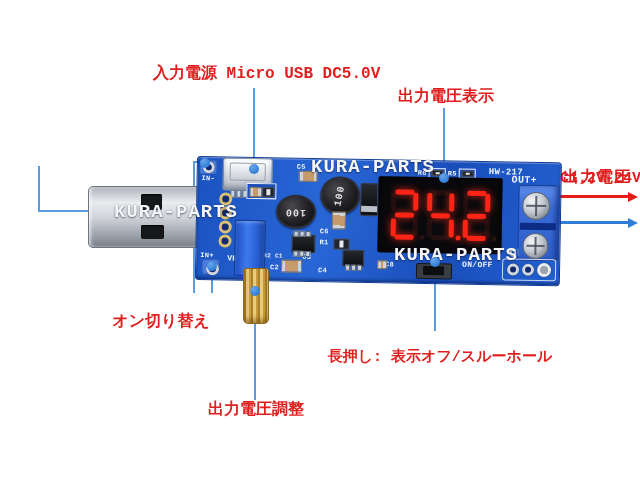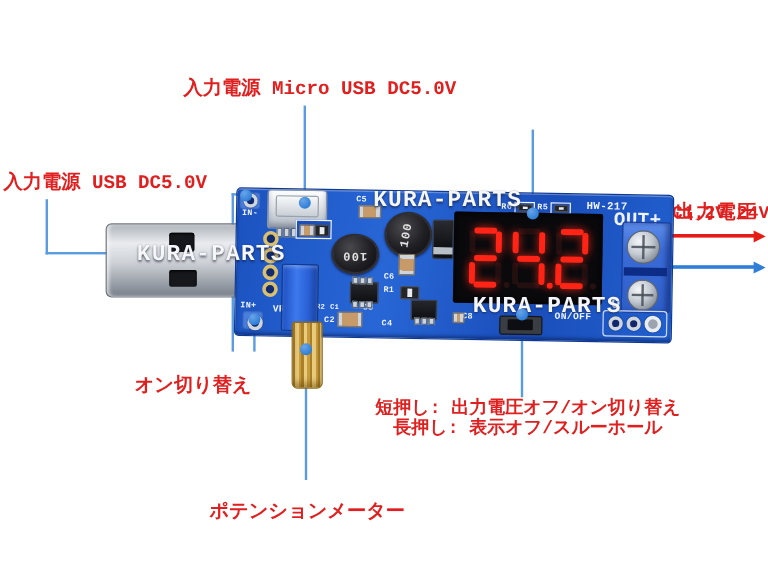--- a/index.html
+++ b/index.html
@@ -92,27 +92,26 @@
   
   .wm{position:absolute;color:#f4f6f8;font-weight:bold;font-size:19px;letter-spacing:1px;white-space:nowrap;
       text-shadow:0 1px 2px rgba(20,20,40,.55), 0 0 1px rgba(30,30,60,.5);z-index:8;}
 </style>
 </head>
 <body>
 
 <div class="stage">
 
   <div class="ann fs16" style="left:153px;top:66px;">入力電源 Micro USB DC5.0V</div>
-  <div class="ann fs16" style="left:3px;top:145px;">入力電源 USB DC5.0V</div>
+  <div class="ann fs16" style="left:398px;top:89px;">出力電圧表示</div>
   <div class="ann fs16 ctr" style="left:597px;top:170px;letter-spacing:1px;">出力電圧</div>
   <div class="ann fs15 ctr" style="left:596px;top:171px;">DC1.2V-24V</div>
   <div class="ann fs16 ctr" style="left:161px;top:314px;">オン切り替え</div>
-  <div class="ann fs15 ctr" style="left:440px;top:333px;">短押し: 出力電圧オフ/オン切り替え</div>
   <div class="ann fs15 ctr" style="left:440px;top:350px;">長押し: 表示オフ/スルーホール</div>
-  <div class="ann fs16 ctr" style="left:256px;top:419px;">ポテンションメーター</div>
+  <div class="ann fs16 ctr" style="left:256px;top:402px;">出力電圧調整</div>
 
   <div class="vline" style="left:253px;top:88px;height:80px;"></div>
   <div class="vline" style="left:38px;top:166px;height:46px;"></div>
   <div class="hline" style="left:38px;top:210px;width:84px;"></div>
   <div class="hline" style="left:193px;top:161px;width:12px;"></div>
   <div class="vline" style="left:193px;top:161px;height:132px;"></div>
   <div class="vline" style="left:211px;top:268px;height:25px;"></div>
   <div class="vline" style="left:443px;top:108px;height:67px;"></div>
   <div class="vline" style="left:434px;top:266px;height:65px;"></div>
   <div class="vline" style="left:254px;top:293px;height:107px;"></div>
@@ -154,21 +153,21 @@
         <div class="smdres" style="left:2px;top:1px;width:10px;height:4px;">
           <div class="stripe"></div>
         </div>
       </div>
     <div class="whitebox" style="left:261px;top:7px;width:15px;height:8px;">
         <div class="smdres" style="left:2px;top:1px;width:10px;height:4px;">
           <div class="stripe"></div>
         </div>
       </div>
     <div class="silk" style="left:291px;top:5px;font-size:9px;">HW-217</div>
-    <div class="silk" style="left:314px;top:12px;font-size:16px;">OUT+</div>
+    <div class="silk" style="left:314px;top:12px;font-size:10px;">OUT+</div>
     <div class="silk" style="left:313px;top:84px;font-size:12px;">OUT-</div>
     <div class="silk" style="left:266px;top:98px;font-size:8px;">ON/OFF</div>
     <div class="silk" style="left:189px;top:100px;font-size:7px;">C8</div>
     <div class="silk" style="left:31px;top:96px;font-size:8px;">VR</div>
     <div class="silk" style="left:4px;top:94px;font-size:7px;">IN+</div>
     <div class="silk" style="left:67px;top:94px;font-size:6px;">R2 C1</div>
     <div class="silk" style="left:74px;top:105px;font-size:7px;">C2</div>
     <div class="silk" style="left:106px;top:94px;font-size:7px;">C3</div>
     <div class="silk" style="left:122px;top:107px;font-size:7px;">C4</div>
     <div class="silk" style="left:123px;top:79px;font-size:7px;">R1</div>

